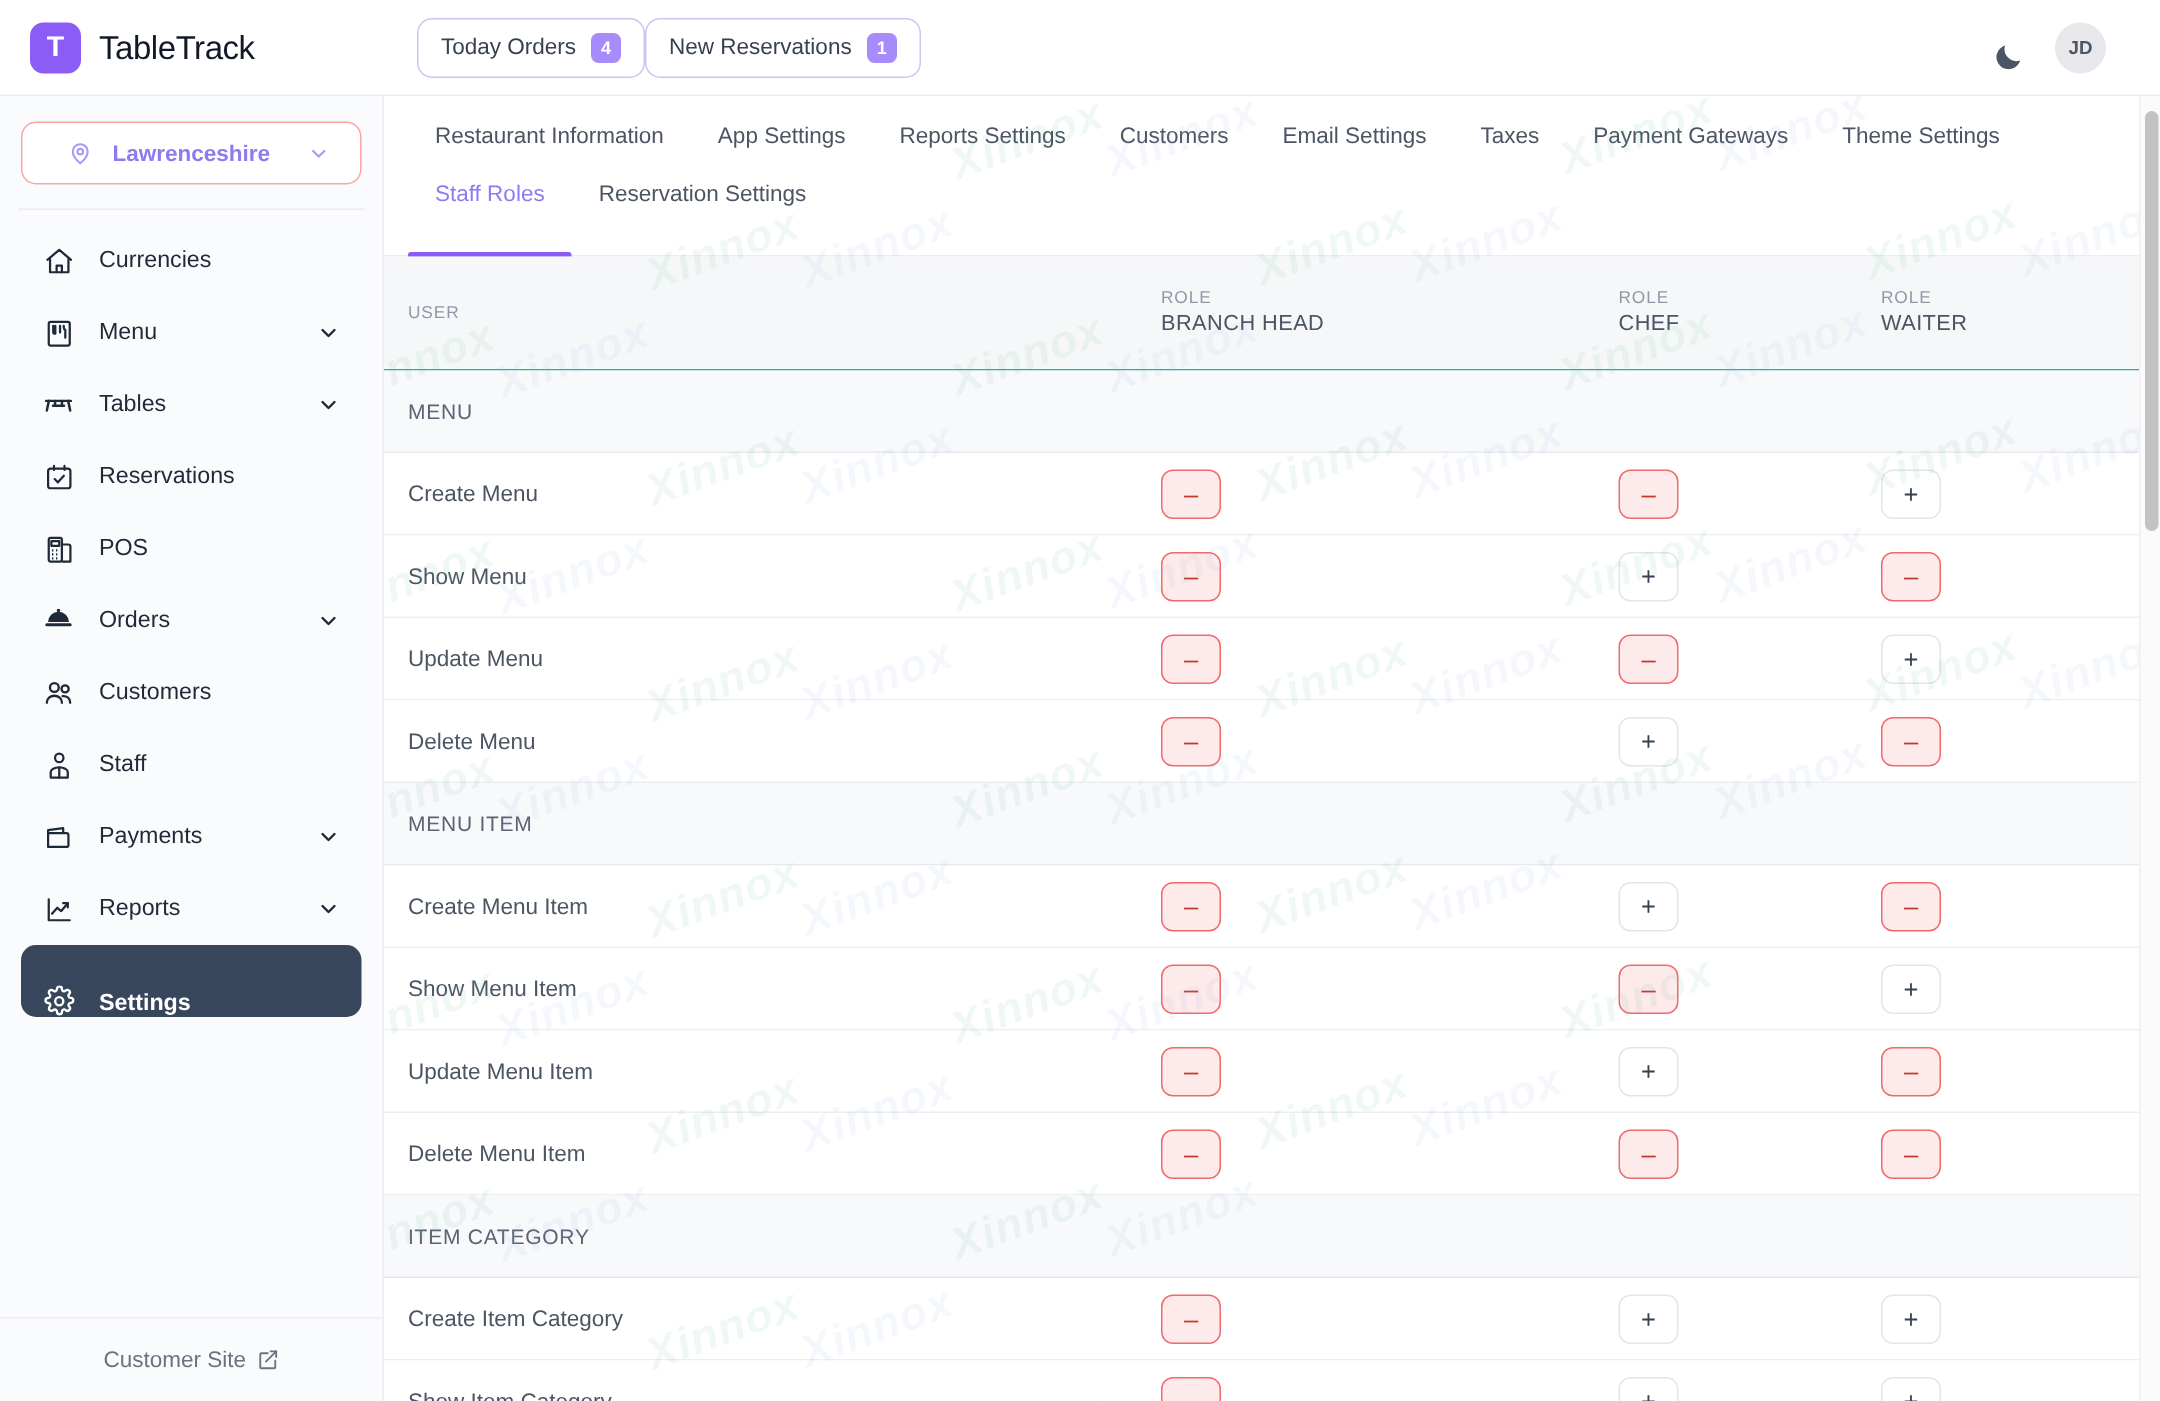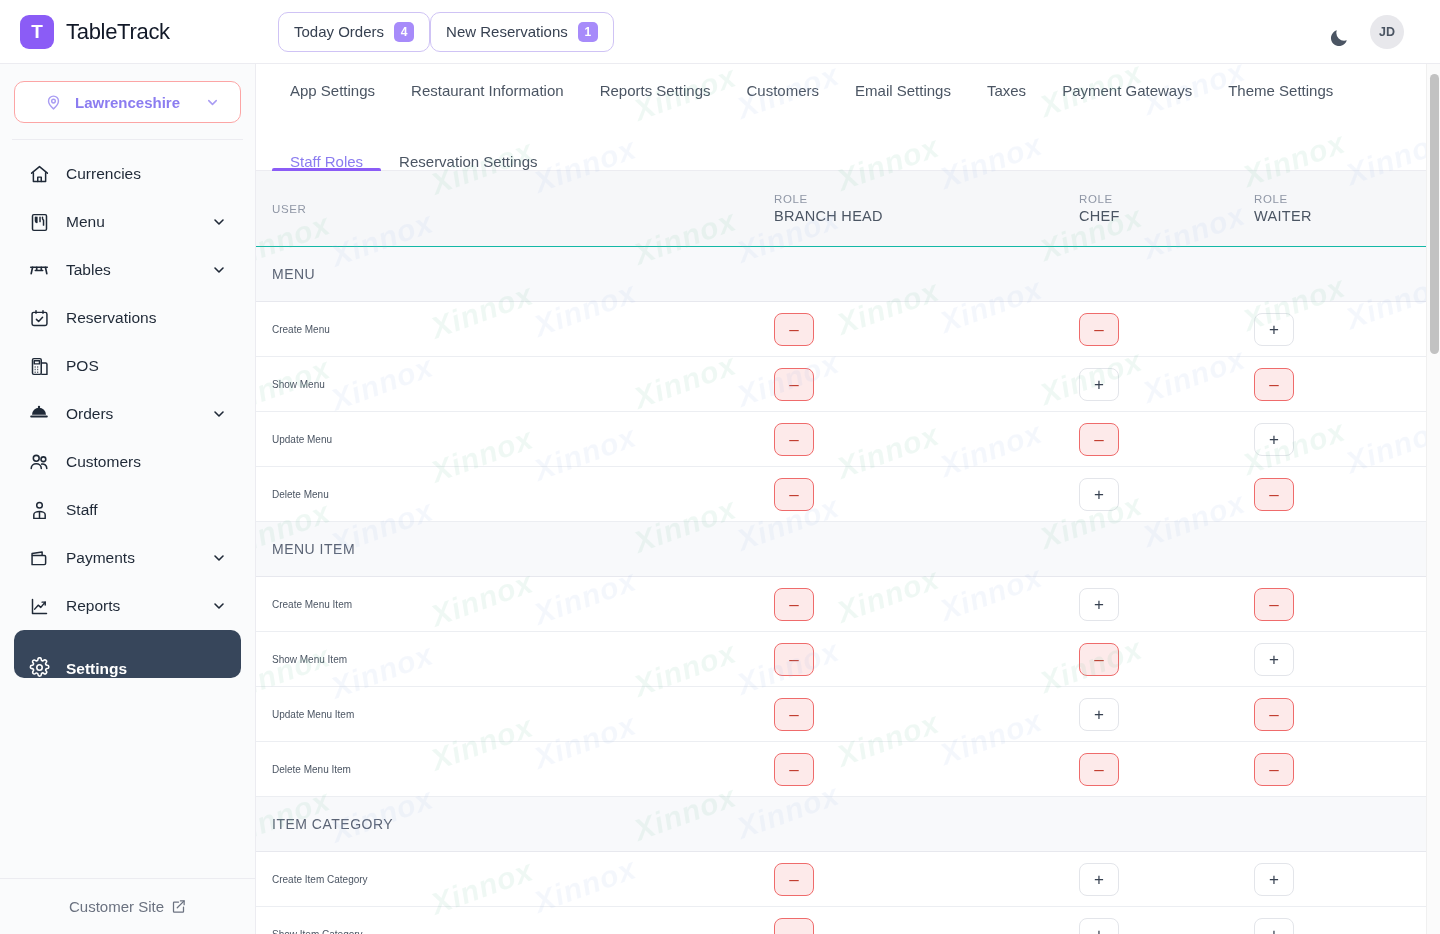--- a/index.html
+++ b/index.html
@@ -126,21 +126,21 @@
     padding: 0 18px; height: 52px; display: flex; align-items: center;
     font-size: 15px; color: #4b5563; cursor: pointer; white-space: nowrap;
   }
 
   .tabs-secondary {
     display: flex; align-items: flex-end; gap: 0;
     padding: 0 16px; height: 55px; flex: 0 0 55px;
     border-bottom: 1px solid #ececf1;
   }
   .tab-s {
-    padding: 0 18px 0 18px; display: flex; align-items: flex-end;
+    padding: 0 18px 32px 18px; display: flex; align-items: flex-end;
     font-size: 15px; color: #4b5563; cursor: pointer; white-space: nowrap;
     position: relative;
   }
   .tab-s.active { color: #8b7cf0; }
   .tab-s.active::after {
     content: ""; position: absolute; left: 0; right: 0; bottom: -1px;
     height: 3px; background: #8b5cf6; border-radius: 2px 2px 0 0;
   }
 
   
@@ -163,21 +163,21 @@
     border-bottom: 1px solid #e7e8ee;
     height: 55px; display: flex; align-items: center;
     font-size: 14px; letter-spacing: .5px; color: #5b6475; text-transform: uppercase;
   }
 
   .perm-row {
     border-bottom: 1px solid #eceef2;
     height: 55px; display: flex; align-items: center;
     background: #fff;
   }
-  .perm-label { font-size: 10px; color: #4b5563; }
+  .perm-label { font-size: 15px; color: #4b5563; }
 
   .toggle {
     width: 40px; height: 33px; border-radius: 8px;
     display: inline-flex; align-items: center; justify-content: center;
     font-size: 17px; line-height: 1; cursor: pointer; user-select: none;
   }
   .toggle.off { background: #fdeaea; border: 1px solid #ef6b6b; color: #c0392b; }
   .toggle.on  { background: #ffffff; border: 1px solid #e3e5ea; color: #374151; }
 
   
@@ -401,22 +401,22 @@
               <path d="M10 14 21 3"></path>
               <path d="M20 13v7a1 1 0 0 1-1 1H5a1 1 0 0 1-1-1V6a1 1 0 0 1 1-1h7"></path>
             </svg>
         </span>
       </div>
     </div>
 
     <div class="main">
 
       <div class="tabs-primary">
+        <div class="tab-p">Restaurant Information</div>
         <div class="tab-p">App Settings</div>
-        <div class="tab-p">Restaurant Information</div>
         <div class="tab-p">Reports Settings</div>
         <div class="tab-p">Customers</div>
         <div class="tab-p">Email Settings</div>
         <div class="tab-p">Taxes</div>
         <div class="tab-p">Payment Gateways</div>
         <div class="tab-p">Theme Settings</div>
       </div>
 
       <div class="tabs-secondary">
         <div class="tab-s active">Staff Roles</div>

